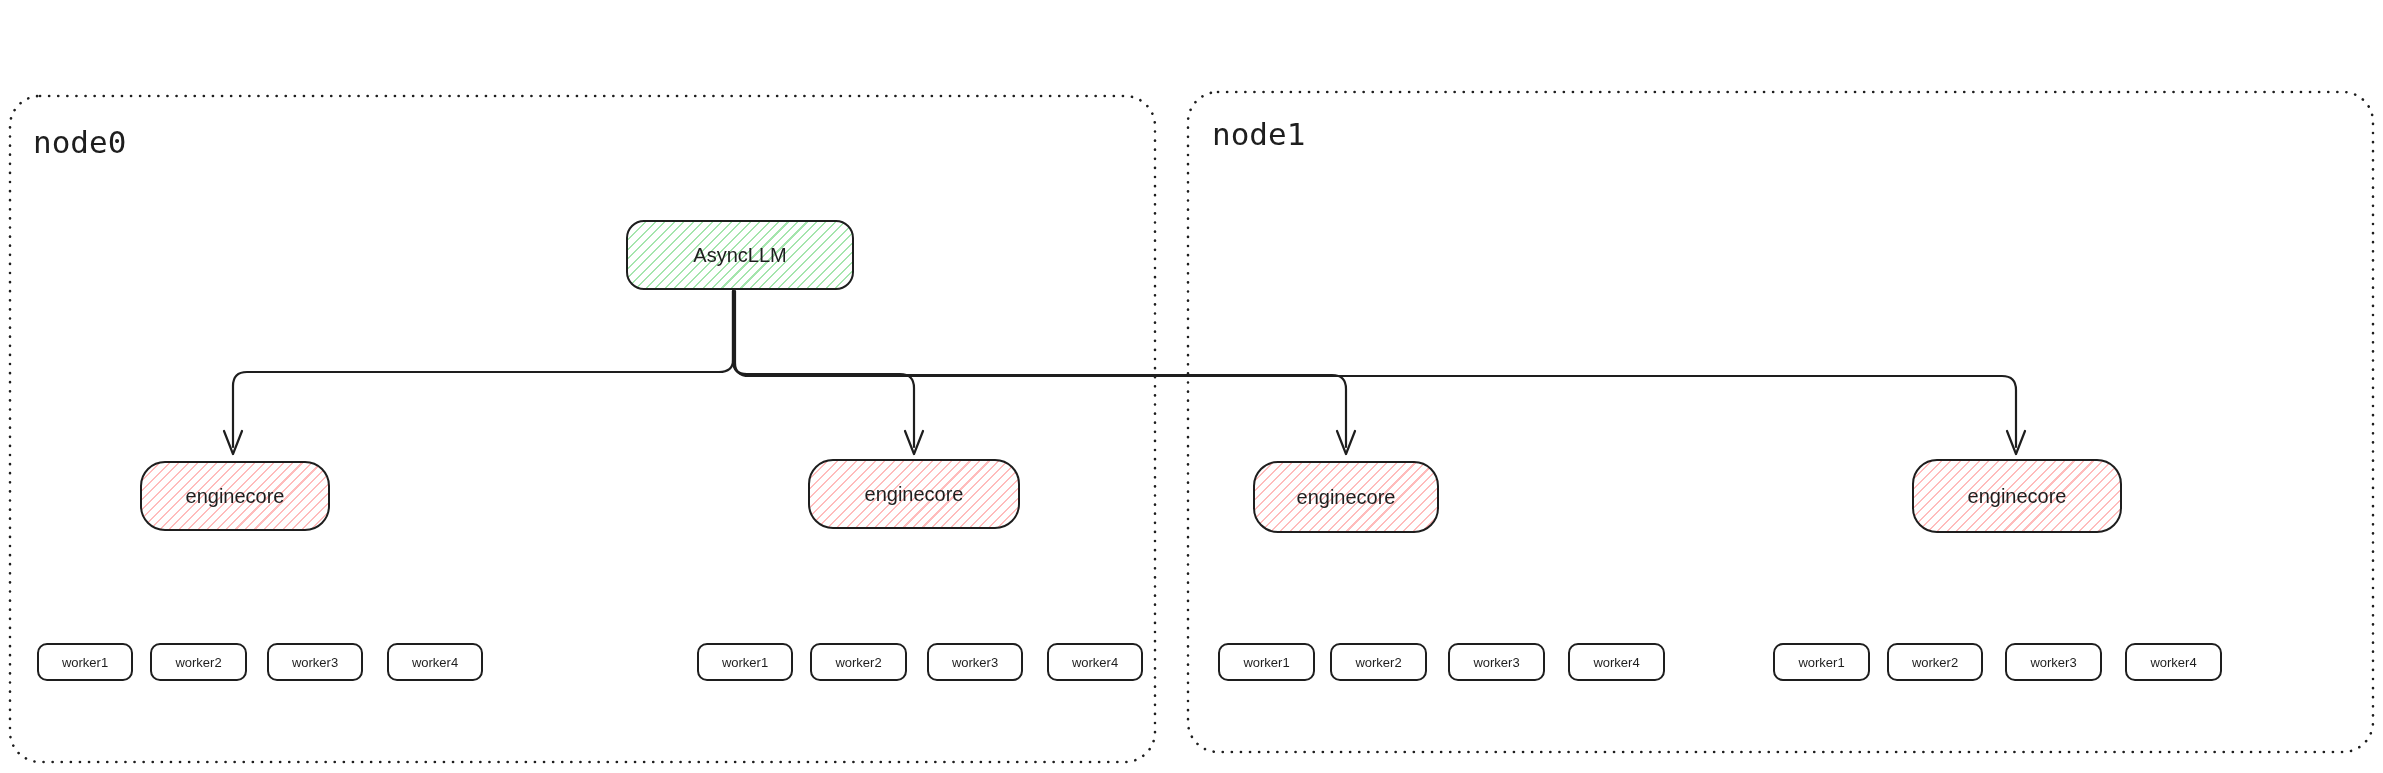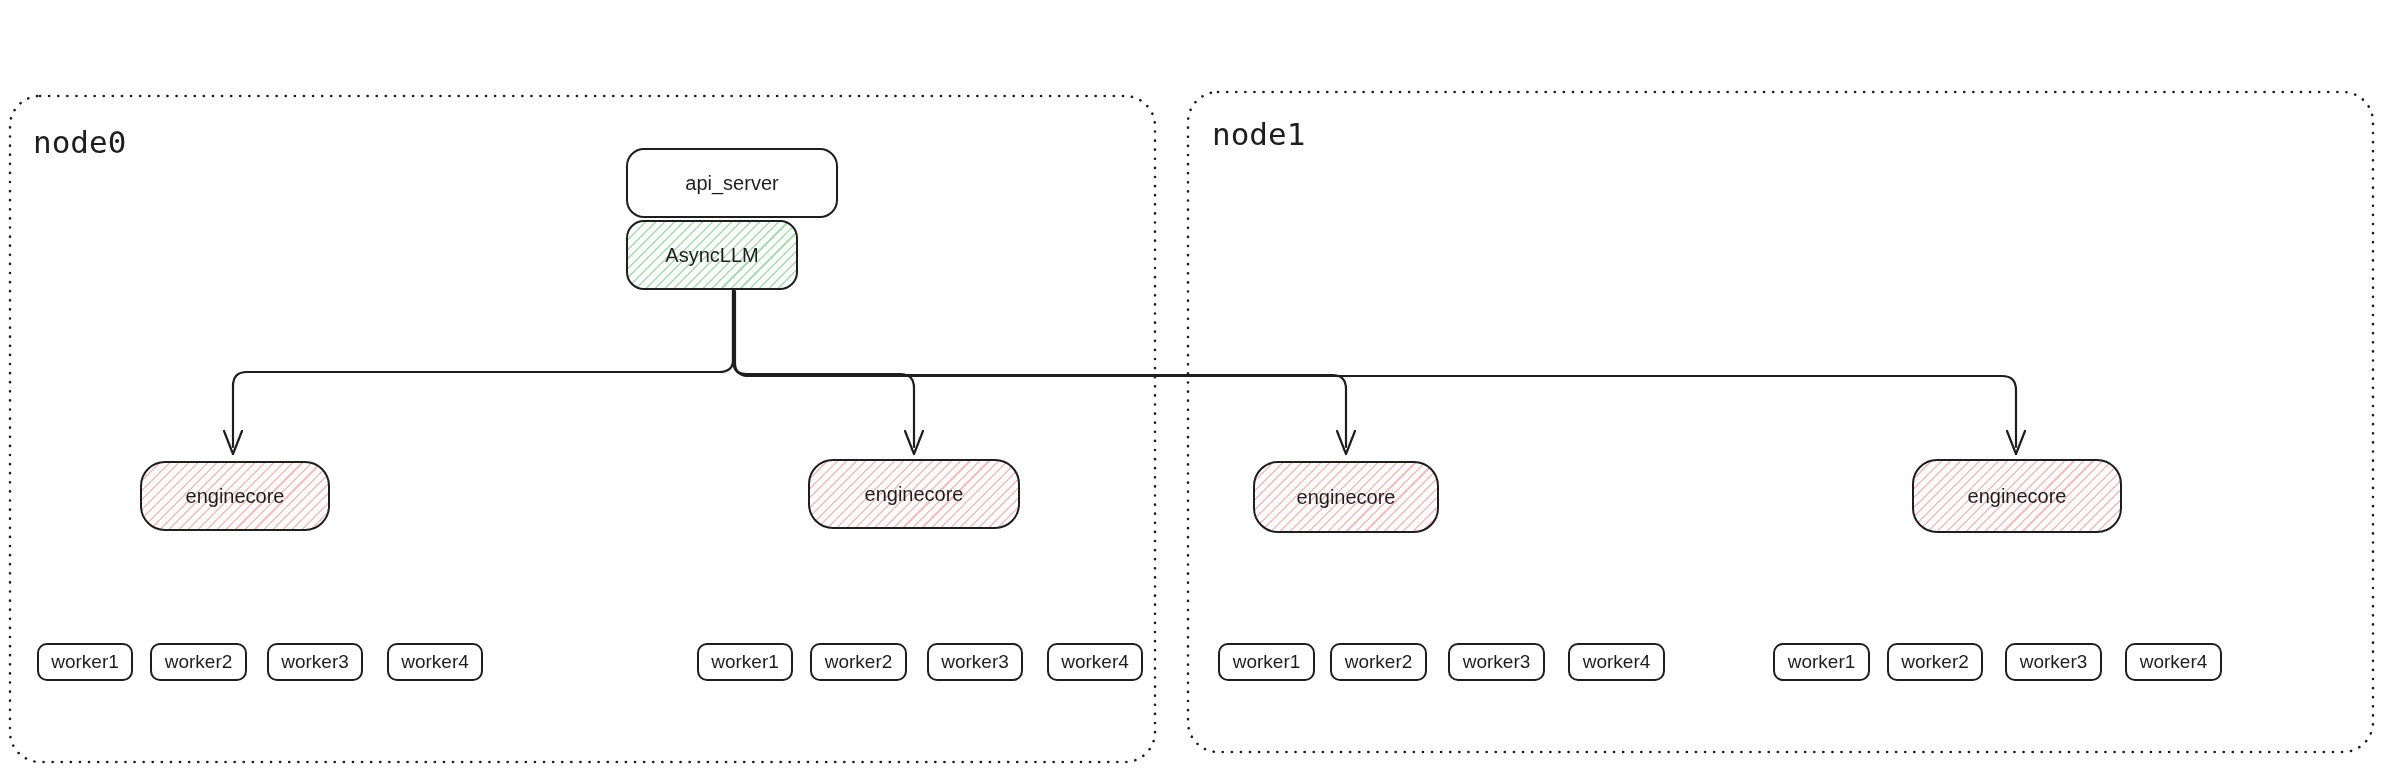--- a/index.html
+++ b/index.html
@@ -52,36 +52,36 @@
       #a5e5ad 5.2px, #a5e5ad 6.7px);
   }
   .hatch-red {
     background-color: #ffffff;
     background-image: repeating-linear-gradient(135deg,
       rgba(255,255,255,0) 0px, rgba(255,255,255,0) 5.2px,
       #ffbcbc 5.2px, #ffbcbc 6.7px);
     border-radius: 25px;
   }
   .api-server-box { left: 626px; top: 148px; width: 212px; height: 70px; }
-  .asyncllm-box   { left: 626px; top: 220px; width: 172px; height: 70px; }
+  .asyncllm-box   { left: 626px; top: 220px; width: 228px; height: 70px; }
   .enginecore-1 { left: 140px;  top: 461px; width: 190px; height: 70px; }
   .enginecore-2 { left: 808px;  top: 459px; width: 212px; height: 70px; }
   .enginecore-3 { left: 1253px; top: 461px; width: 186px; height: 72px; }
   .enginecore-4 { left: 1912px; top: 459px; width: 210px; height: 74px; }
   .worker {
     position: absolute;
     top: 643px;
     height: 38px;
     border: 2px solid #1e1e1e;
     border-radius: 10px;
     background: #ffffff;
     display: flex;
     align-items: center;
     justify-content: center;
-    font-size: 19px;
+    font-size: 13px;
     box-sizing: border-box;
   }
 </style>
 </head>
 <body>
 
 <div class="canvas">
 
   <svg class="overlay-svg" viewBox="0 0 2383 773" xmlns="http://www.w3.org/2000/svg">
 
@@ -98,23 +98,20 @@
       <path d="M1337 431 L1346 454 L1355 431"></path>
       <path d="M735 291 L735 363 Q735 376 749 376 L2002 376 Q2016 376 2016 390 L2016 447"></path>
       <path d="M2007 431 L2016 454 L2025 431"></path>
     </g>
   </svg>
 
 
   <div class="node-label node0-label">node0</div>
   <div class="node-label node1-label">node1</div>
 
-  <div class="box api-server-box">
-    <span>api_server</span>
-  </div>
   <div class="box asyncllm-box hatch-green">
     <span>AsyncLLM</span>
   </div>
 
   <div class="box enginecore-1 hatch-red">
     <span>enginecore</span>
   </div>
   <div class="box enginecore-2 hatch-red">
     <span>enginecore</span>
   </div>

